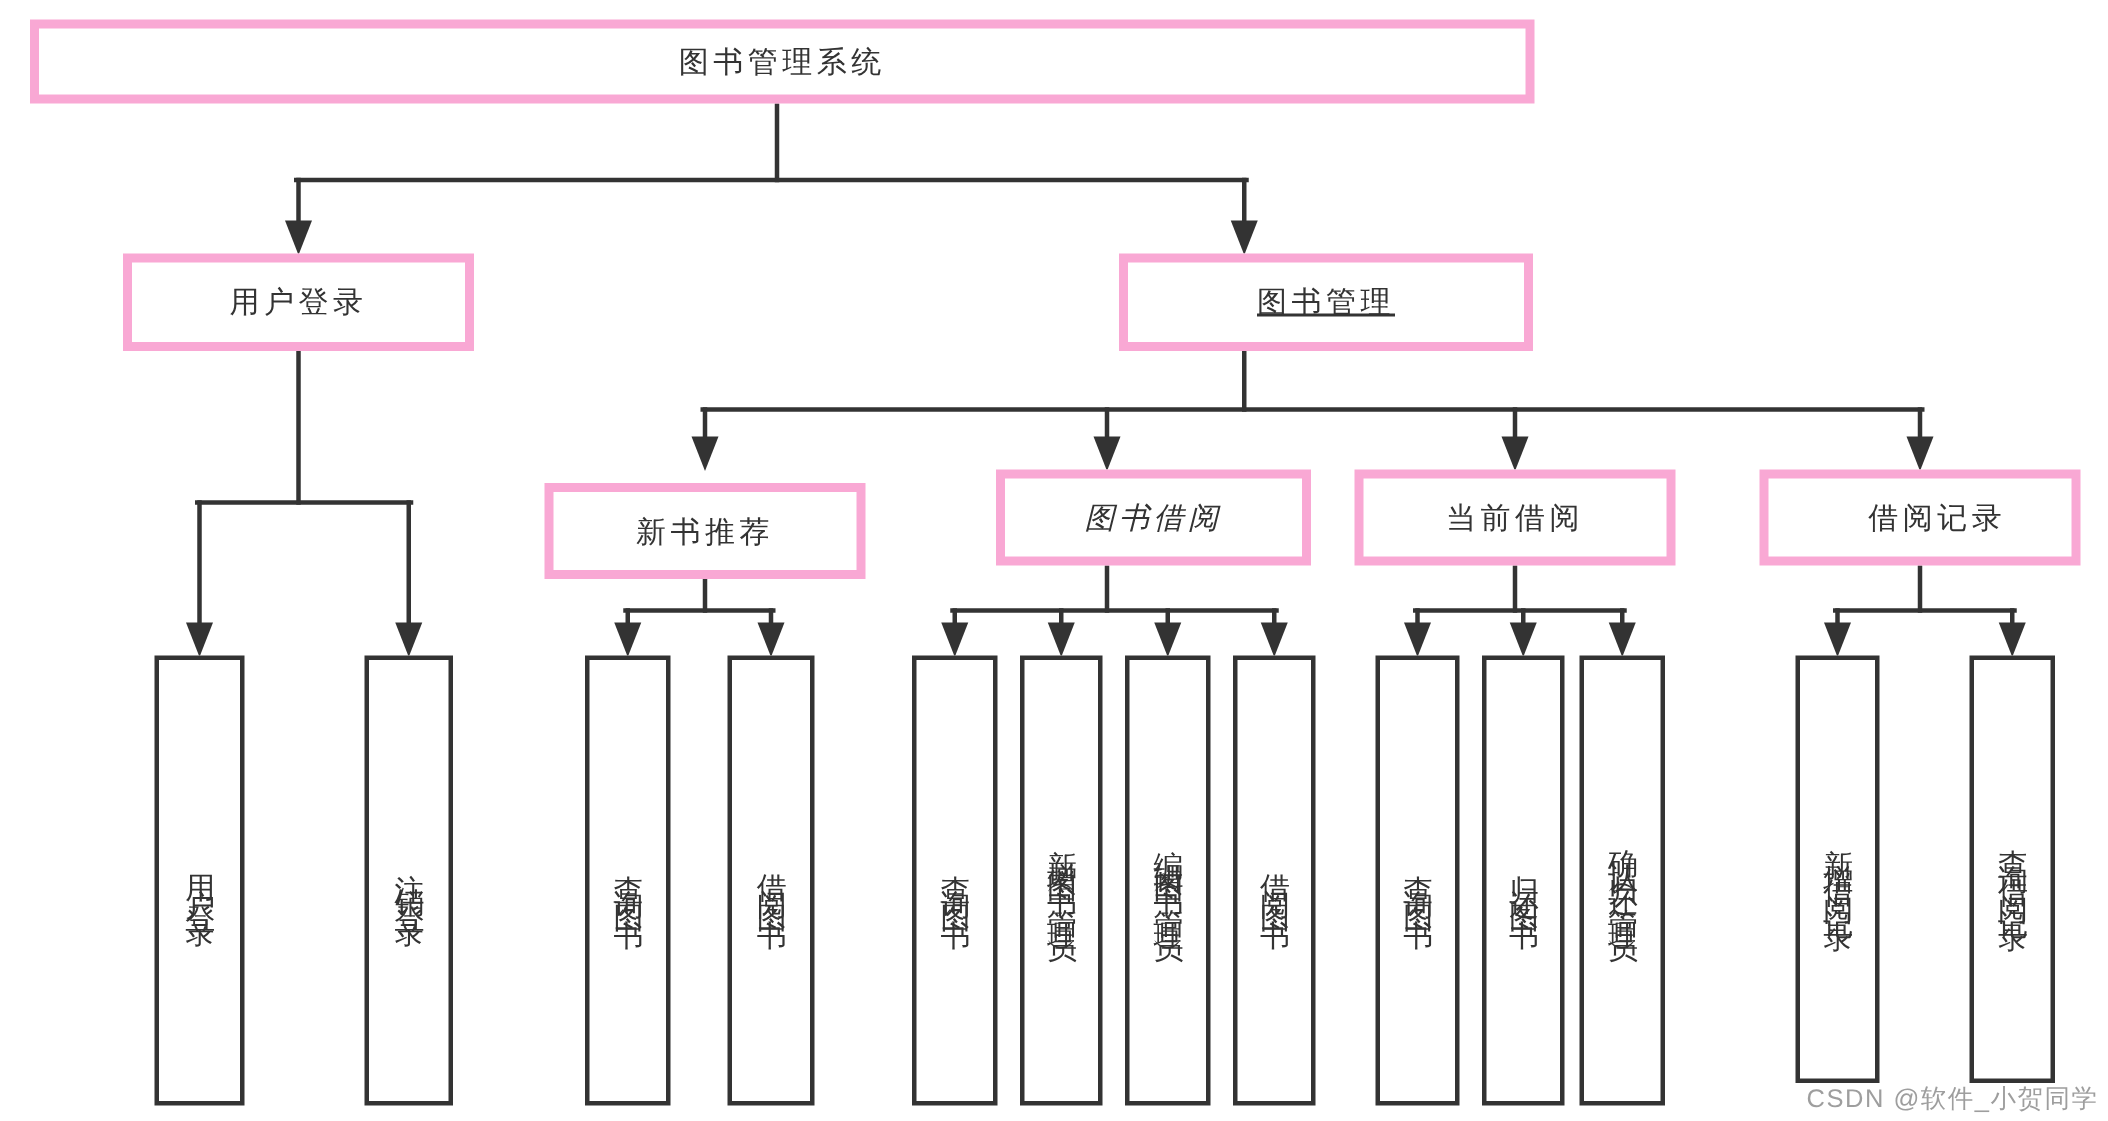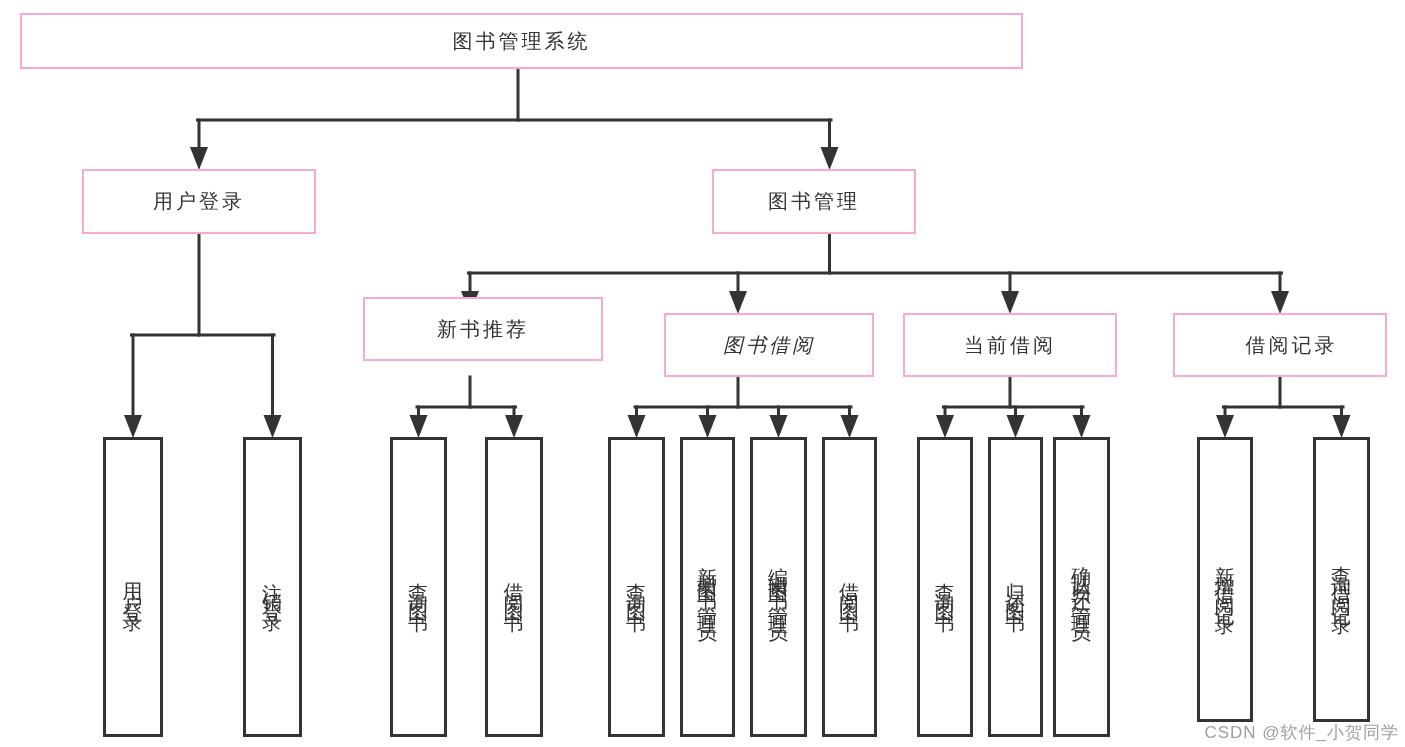--- a/index.html
+++ b/index.html
@@ -8,21 +8,21 @@
     width:1405px;height:747px;
     background:#ffffff;
     font-family:"Liberation Sans","DejaVu Sans",sans-serif;
     color:#333333;
     overflow:hidden;
   }
   .wires{position:absolute;left:0;top:0;width:1405px;height:747px;}
   .hbox{
     position:absolute;
     box-sizing:border-box;
-    border:2px solid #f9a8d4;
+    border:6px solid #f9a8d4;
     background:#ffffff;
     display:flex;align-items:center;justify-content:center;
     font-size:20px;letter-spacing:3px;color:#333333;
     white-space:nowrap;
   }
   .vbox{
     position:absolute;
     box-sizing:border-box;
     border:3px solid #333333;
     background:#ffffff;
@@ -112,25 +112,25 @@
     <polygon points="1332.5,415 1350.5,415 1341.5,438"></polygon>
   </svg>
 
   <div class="hbox" style="left:20px;top:13px;width:1003px;height:56px;">
     <span>图书管理系统</span>
   </div>
 
   <div class="hbox" style="left:82px;top:169px;width:234px;height:65px;">
     <span>用户登录</span>
   </div>
-  <div class="hbox" style="left:712px;top:169px;width:204px;height:65px;">
+  <div class="hbox" style="left:746px;top:169px;width:276px;height:65px;text-decoration:underline;">
     <span>图书管理</span>
   </div>
 
-  <div class="hbox" style="left:363px;top:297px;width:240px;height:64px;">
+  <div class="hbox" style="left:363px;top:322px;width:214px;height:64px;">
     <span>新书推荐</span>
   </div>
   <div class="hbox" style="left:664px;top:313px;width:210px;height:64px;font-style:italic;">
     <span>图书借阅</span>
   </div>
   <div class="hbox" style="left:903px;top:313px;width:214px;height:64px;">
     <span>当前借阅</span>
   </div>
   <div class="hbox" style="left:1173px;top:313px;width:214px;height:64px;padding-left:23px;">
     <span>借阅记录</span>

